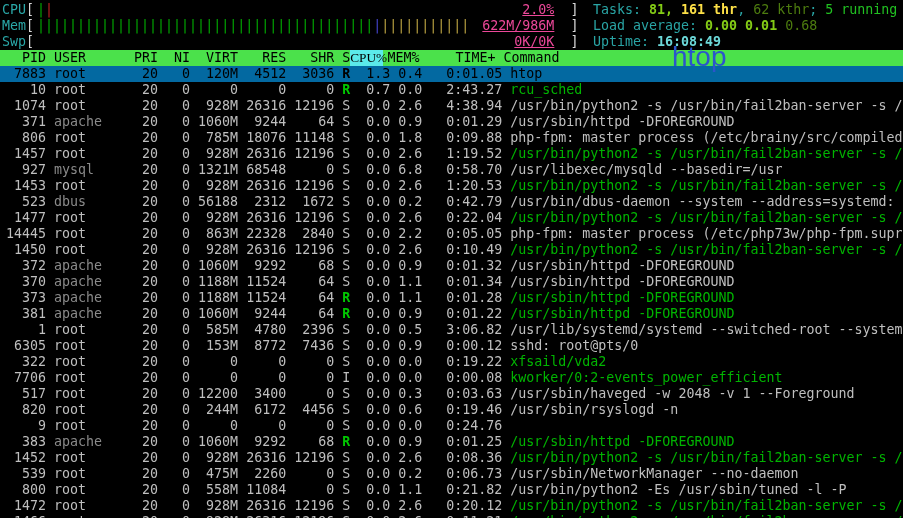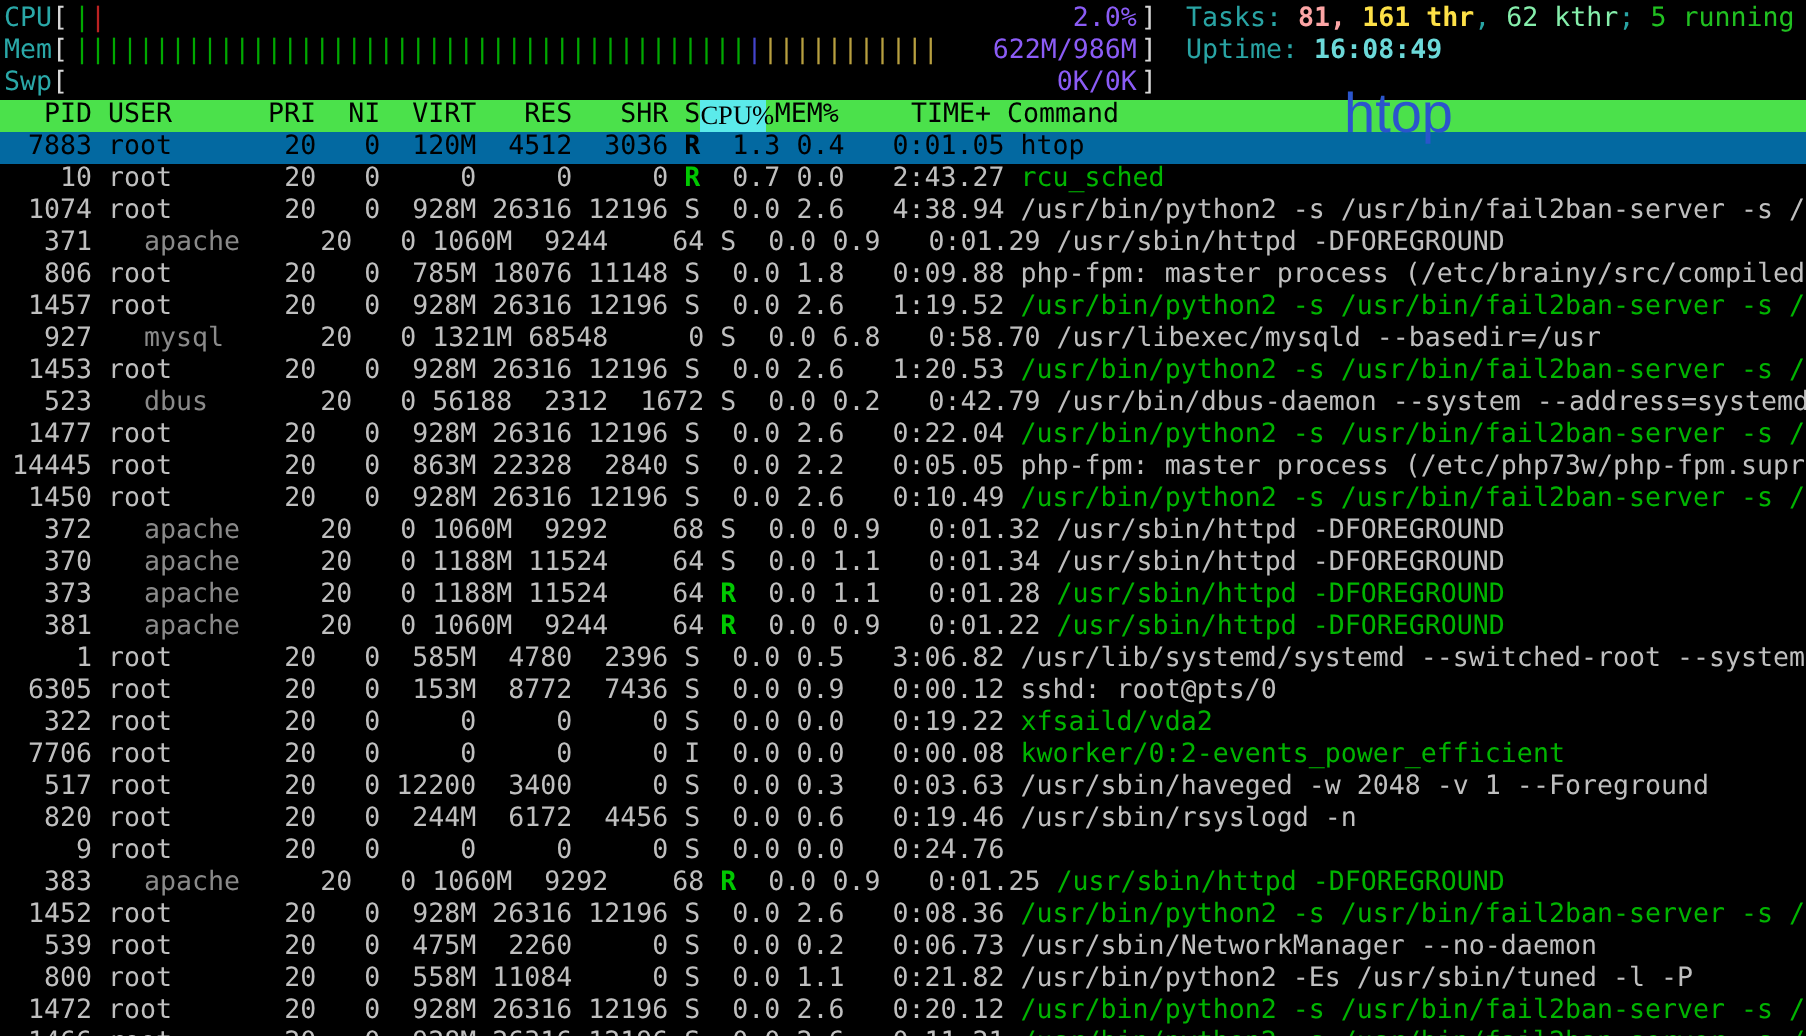--- a/index.html
+++ b/index.html
@@ -7,28 +7,28 @@
     position:relative;width:903px;height:518px;overflow:hidden;background:#000;
     font-family:"DejaVu Sans Mono",monospace;font-size:13.3px;line-height:16px;color:#bfbfbf;
   }
   
   #meters{position:absolute;left:2px;top:2px;}
   .mline{display:flex;height:16px;white-space:pre;}
   .mlabel{color:#2aa8a8;width:3ch;}
   .mbracket{color:#d8d8d8;width:1ch;}
   .mtrack{position:relative;width:67ch;}
   .mbars{position:absolute;left:3px;top:0;white-space:pre;}
-  .mvalue{position:absolute;right:2px;top:0;color:#8b5cf6;}
+  .mvalue{position:absolute;right:16px;top:0;color:#ec4899;text-decoration:underline;}
   
   #info{position:absolute;left:593px;top:2px;}
   .iline{height:16px;white-space:pre;}
   .seg-label{color:#29a4a4;}
-  .seg-bright{color:#fca5a5;font-weight:bold;}
+  .seg-bright{color:#84cc16;font-weight:bold;}
   .seg-blue{color:#fde047;font-weight:bold;}
-  .seg-teal{color:#86efac;}
+  .seg-teal{color:#4d7c0f;}
   .seg-green{color:#21c121;font-weight:normal;}
   .seg-cyanb{color:#6cd9d9;font-weight:bold;}
   
   #table{position:absolute;left:0;top:50px;width:903px;}
   .prow,.hrow{display:flex;height:16px;white-space:pre;padding-left:6px;}
   .hrow{background:#4be14b;color:#000;}
   .hrow .sort{background:#5beaea;font-family:Liberation Serif, serif;}
   .prow.sel{background:#0369a1;}
   .prow.sel span{color:#000 !important;}
   .c-pid {width:5ch;text-align:right;flex:none;}
@@ -36,40 +36,41 @@
   .c-pri {width:4ch;text-align:right;flex:none;}
   .c-ni  {width:4ch;text-align:right;flex:none;}
   .c-virt{width:6ch;text-align:right;flex:none;}
   .c-res {width:6ch;text-align:right;flex:none;}
   .c-shr {width:6ch;text-align:right;flex:none;}
   .c-s   {width:2ch;text-align:right;flex:none;}
   .c-cpu {width:5ch;text-align:right;flex:none;}
   .c-mem {width:5ch;text-align:center;flex:none;}
   .c-time{width:9ch;text-align:right;flex:none;}
   .c-cmd {flex:1;padding-left:1ch;text-align:left;overflow:hidden;}
-  .dim{color:#8a8a8a;margin-left:18px;}
+  .dim{color:#8a8a8a;}
   .green{color:#00b400;}
   .sgreen{color:#00c800;font-weight:bold;}
   
   #watermark{
     position:absolute;left:672px;top:49px;z-index:5;
     font-family:"Liberation Sans",sans-serif;font-size:28px;color:#2b55cc;
   }
 </style>
 </head>
 <body>
 
 <div id="terminal">
   <div id="meters">
       <div class="mline"><span class="mlabel">CPU</span><span class="mbracket">[</span><span class="mtrack"><span class="mbars"><span style="color: rgb(0, 168, 0);">|</span><span style="color: rgb(187, 34, 34);">|</span></span><span class="mvalue">2.0%</span></span><span class="mbracket">]</span></div>
       <div class="mline"><span class="mlabel">Mem</span><span class="mbracket">[</span><span class="mtrack"><span class="mbars"><span style="color: rgb(0, 168, 0);">||||||||||||||||||||||||||||||||||||||||||</span><span style="color: rgb(68, 68, 204);">|</span><span style="color: rgb(184, 160, 64);">|||||||||||</span></span><span class="mvalue">622M/986M</span></span><span class="mbracket">]</span></div>
       <div class="mline"><span class="mlabel">Swp</span><span class="mbracket">[</span><span class="mtrack"><span class="mbars"></span><span class="mvalue">0K/0K</span></span><span class="mbracket">]</span></div>
     </div>
   <div id="info">
       <div class="iline"><span class="seg-label">Tasks: </span><span class="seg-bright">81, </span><span class="seg-blue">161 thr</span><span class="seg-label">, </span><span class="seg-teal">62 kthr</span><span class="seg-label">; </span><span class="seg-green">5 running</span></div>
+      <div class="iline"><span class="seg-label">Load average: </span><span class="seg-bright">0.00 </span><span class="seg-bright">0.01 </span><span class="seg-teal">0.68</span></div>
       <div class="iline"><span class="seg-label">Uptime: </span><span class="seg-cyanb">16:08:49</span></div>
     </div>
   <div id="table">
     <div class="hrow" id="thead"><span class="c-pid">PID</span><span class="c-user">USER</span><span class="c-pri">PRI</span><span class="c-ni">NI</span><span class="c-virt">VIRT</span><span class="c-res">RES</span><span class="c-shr">SHR</span><span class="c-s">S</span><span class="c-cpu sort">CPU%</span><span class="c-mem">MEM%</span><span class="c-time">TIME+</span><span class="c-cmd">Command</span></div>
     <div id="rows">
         <div class="prow sel"><span class="c-pid">7883</span><span class="c-user">root</span><span class="c-pri">20</span><span class="c-ni">0</span><span class="c-virt">120M</span><span class="c-res">4512</span><span class="c-shr">3036</span><span class="c-s sgreen">R</span><span class="c-cpu">1.3</span><span class="c-mem">0.4</span><span class="c-time">0:01.05</span><span class="c-cmd">htop</span></div>
         <div class="prow"><span class="c-pid">10</span><span class="c-user">root</span><span class="c-pri">20</span><span class="c-ni">0</span><span class="c-virt">0</span><span class="c-res">0</span><span class="c-shr">0</span><span class="c-s sgreen">R</span><span class="c-cpu">0.7</span><span class="c-mem">0.0</span><span class="c-time">2:43.27</span><span class="c-cmd green">rcu_sched</span></div>
         <div class="prow"><span class="c-pid">1074</span><span class="c-user">root</span><span class="c-pri">20</span><span class="c-ni">0</span><span class="c-virt">928M</span><span class="c-res">26316</span><span class="c-shr">12196</span><span class="c-s">S</span><span class="c-cpu">0.0</span><span class="c-mem">2.6</span><span class="c-time">4:38.94</span><span class="c-cmd">/usr/bin/python2 -s /usr/bin/fail2ban-server -s /v</span></div>
         <div class="prow"><span class="c-pid">371</span><span class="c-user dim">apache</span><span class="c-pri">20</span><span class="c-ni">0</span><span class="c-virt">1060M</span><span class="c-res">9244</span><span class="c-shr">64</span><span class="c-s">S</span><span class="c-cpu">0.0</span><span class="c-mem">0.9</span><span class="c-time">0:01.29</span><span class="c-cmd">/usr/sbin/httpd -DFOREGROUND</span></div>
         <div class="prow"><span class="c-pid">806</span><span class="c-user">root</span><span class="c-pri">20</span><span class="c-ni">0</span><span class="c-virt">785M</span><span class="c-res">18076</span><span class="c-shr">11148</span><span class="c-s">S</span><span class="c-cpu">0.0</span><span class="c-mem">1.8</span><span class="c-time">0:09.88</span><span class="c-cmd">php-fpm: master process (/etc/brainy/src/compiled/</span></div>

